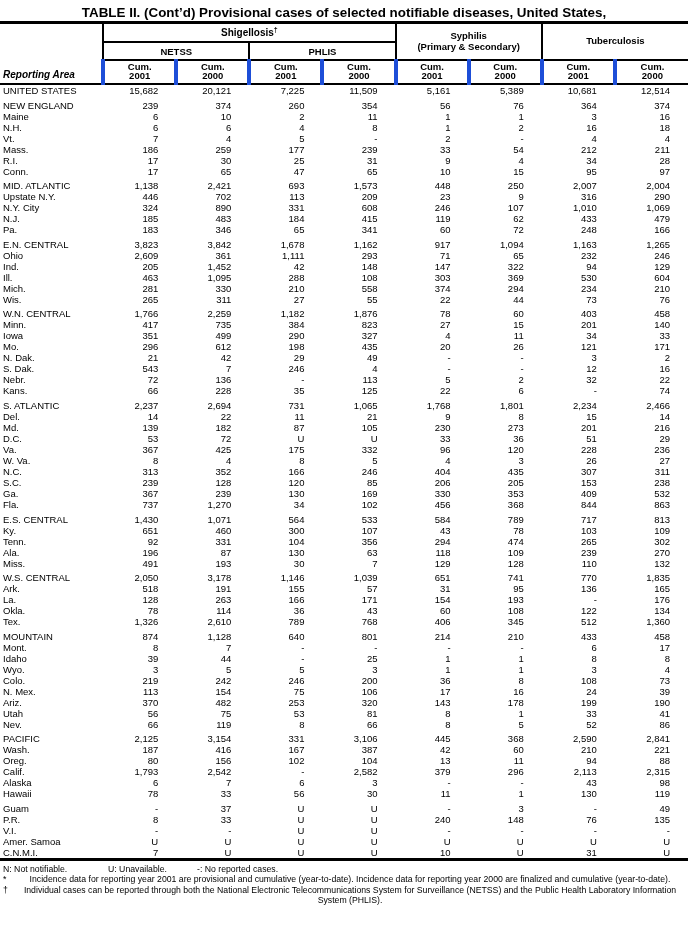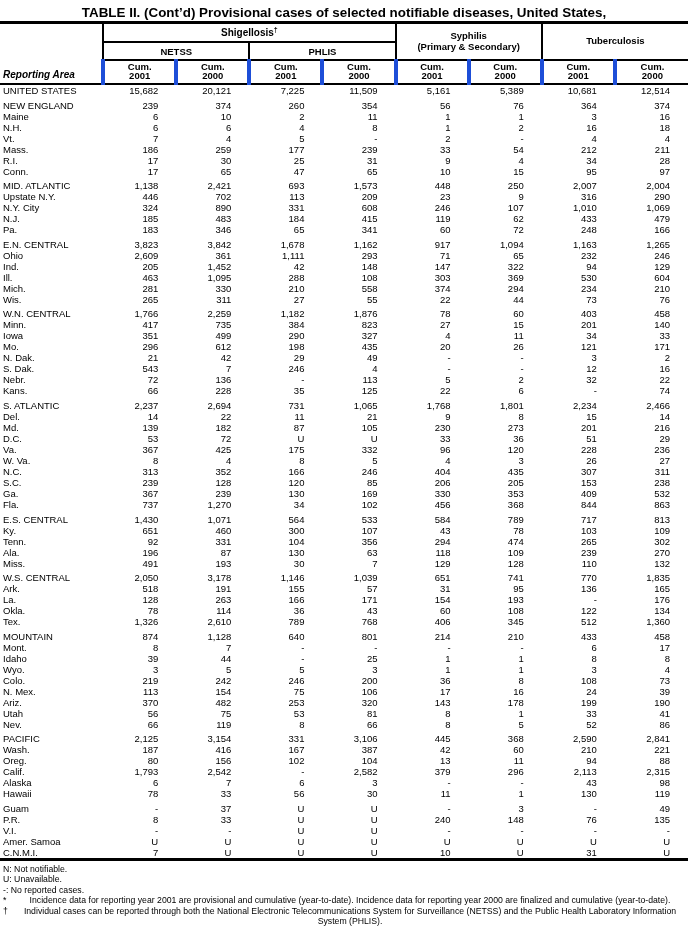--- a/index.html
+++ b/index.html
@@ -18,21 +18,21 @@
   th.phlis{border-left:2px solid #000;}
   th.cum{font-size:9.5px;line-height:9.5px;height:20px;padding-bottom:2px;
          border-left:4px solid #1d4ed8;border-bottom:2.5px solid #000;}
   sup.dag{font-size:7px;vertical-align:super;line-height:0;}
   td{font-size:9.5px;line-height:11px;height:11px;padding:0;white-space:nowrap;}
   td.label{text-align:left;padding-left:3px;}
   td.num{text-align:right;padding-right:18px;}
   tr.spacer td{height:3.6px;line-height:3.6px;font-size:1px;}
   tr.last td{border-bottom:3.5px solid #000;}
   .footnotes{padding:3px 2px 0 3px;font-size:8.7px;line-height:10.4px;}
-  .legend{display:flex;flex-direction:column;}
+  .legend{display:flex;}
   .legend .l1{width:105px;flex:none;}
   .legend .l2{width:89px;flex:none;}
   .note{display:flex;}
   .note .marker{width:11px;flex:none;}
   .note .ntext{flex:1;text-align:center;}
 </style>
 </head>
 <body>
 
 <div class="page">

